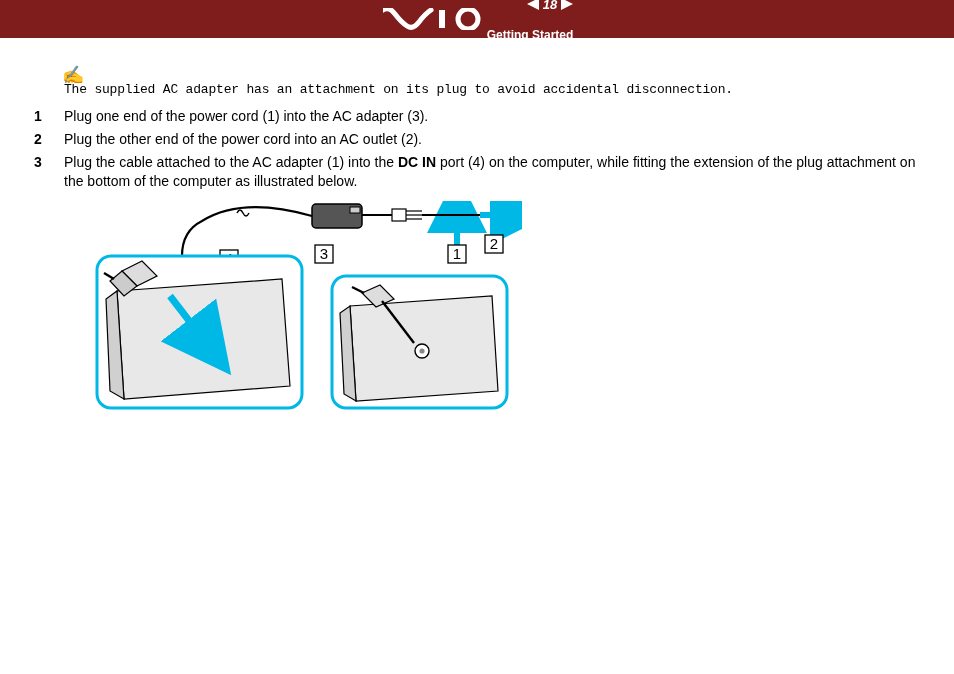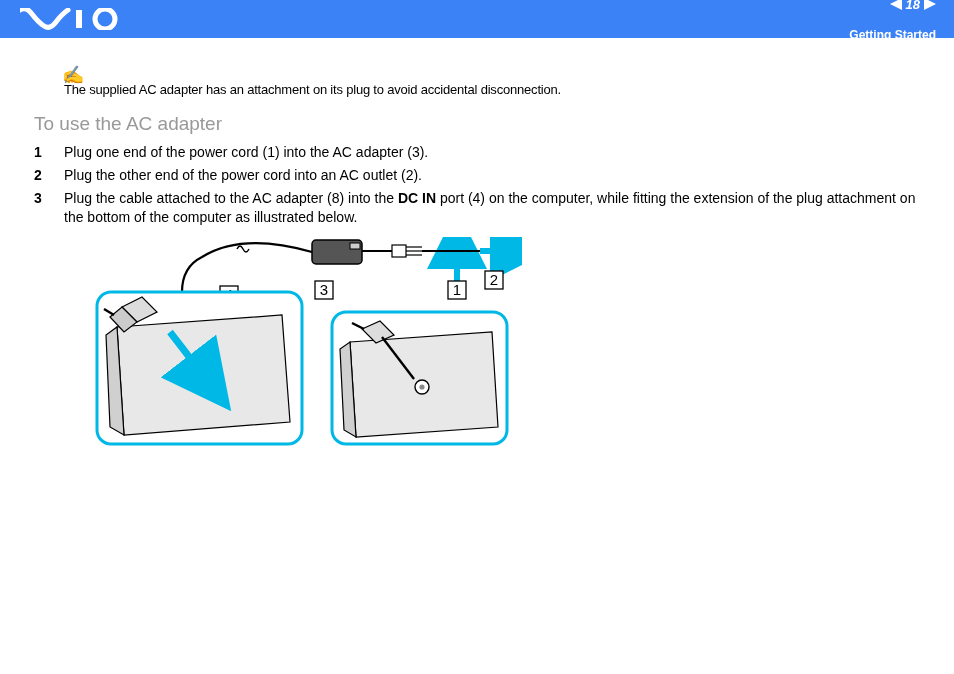--- a/index.html
+++ b/index.html
@@ -7,28 +7,28 @@
     padding: 0;
     width: 954px;
     height: 674px;
     background: #ffffff;
     font-family: Arial, Helvetica, sans-serif;
     color: #000;
     overflow: hidden;
     position: relative;
   }
   .header-bar {
-    background: #3b82f6;
+    background: #7f1d1d;
     height: 38px;
     width: 100%;
     position: relative;
     color: #fff;
     display: flex;
     align-items: center;
-    justify-content: space-between;
+    justify-content: center;
     padding: 0 18px 0 20px;
     box-sizing: border-box;
   }
   .logo {
     display: flex;
     align-items: center;
   }
   .logo svg { display: block; }
   .nav {
     text-align: right;
@@ -92,21 +92,21 @@
     font-size: 18px;
   }
   .note-text {
     font-family: Arial, Helvetica, sans-serif;
     font-size: 13px;
     margin: 0;
     font-stretch: condensed;
     letter-spacing: -0.2px;
   }
   .note-text2 {
-    font-family: Liberation Sans, sans-serif;
+    font-family: Liberation Mono, monospace;
     font-size: 13px;
     margin: 8px 0 0 0;
     letter-spacing: -0.2px;
   }
   h3.proc {
     font-family: Arial, Helvetica, sans-serif;
     font-weight: normal;
     color: #999999;
     font-size: 19px;
     margin: 16px 0 8px 0;
@@ -153,34 +153,33 @@
 </div>
 
 <div class="content">
 
 
   <div class="note-block">
     <span class="note-icon">✍</span>
     <p class="note-text2">The supplied AC adapter has an attachment on its plug to avoid accidental disconnection.</p>
   </div>
 
-  <h3 class="proc">To use the AC adapter</h3>
 
   <div class="steps">
     <div class="step-row">
       <div class="step-num">1</div>
       <div class="step-text"><span>Plug one end of the power cord (1) into the AC adapter (3).</span><b></b><span></span></div>
     </div>
     <div class="step-row">
       <div class="step-num">2</div>
       <div class="step-text"><span>Plug the other end of the power cord into an AC outlet (2).</span><b></b><span></span></div>
     </div>
     <div class="step-row">
       <div class="step-num">3</div>
-      <div class="step-text"><span>Plug the cable attached to the AC adapter (8) into the </span><b>DC IN</b><span> port (4) on the computer, while fitting the extension of the plug attachment on the bottom of the computer as illustrated below.</span></div>
+      <div class="step-text"><span>Plug the cable attached to the AC adapter (1) into the </span><b>DC IN</b><span> port (4) on the computer, while fitting the extension of the plug attachment on the bottom of the computer as illustrated below.</span></div>
     </div>
   </div>
 
   <div class="diagram">
     <svg width="460" height="220" viewBox="0 0 460 220">
       <defs>
         <marker id="cyanArrow" markerWidth="10" markerHeight="10" refX="2" refY="5" orient="auto">
           <path d="M0,0 L10,5 L0,10 Z" fill="#00b8e6"></path>
         </marker>
       </defs>

